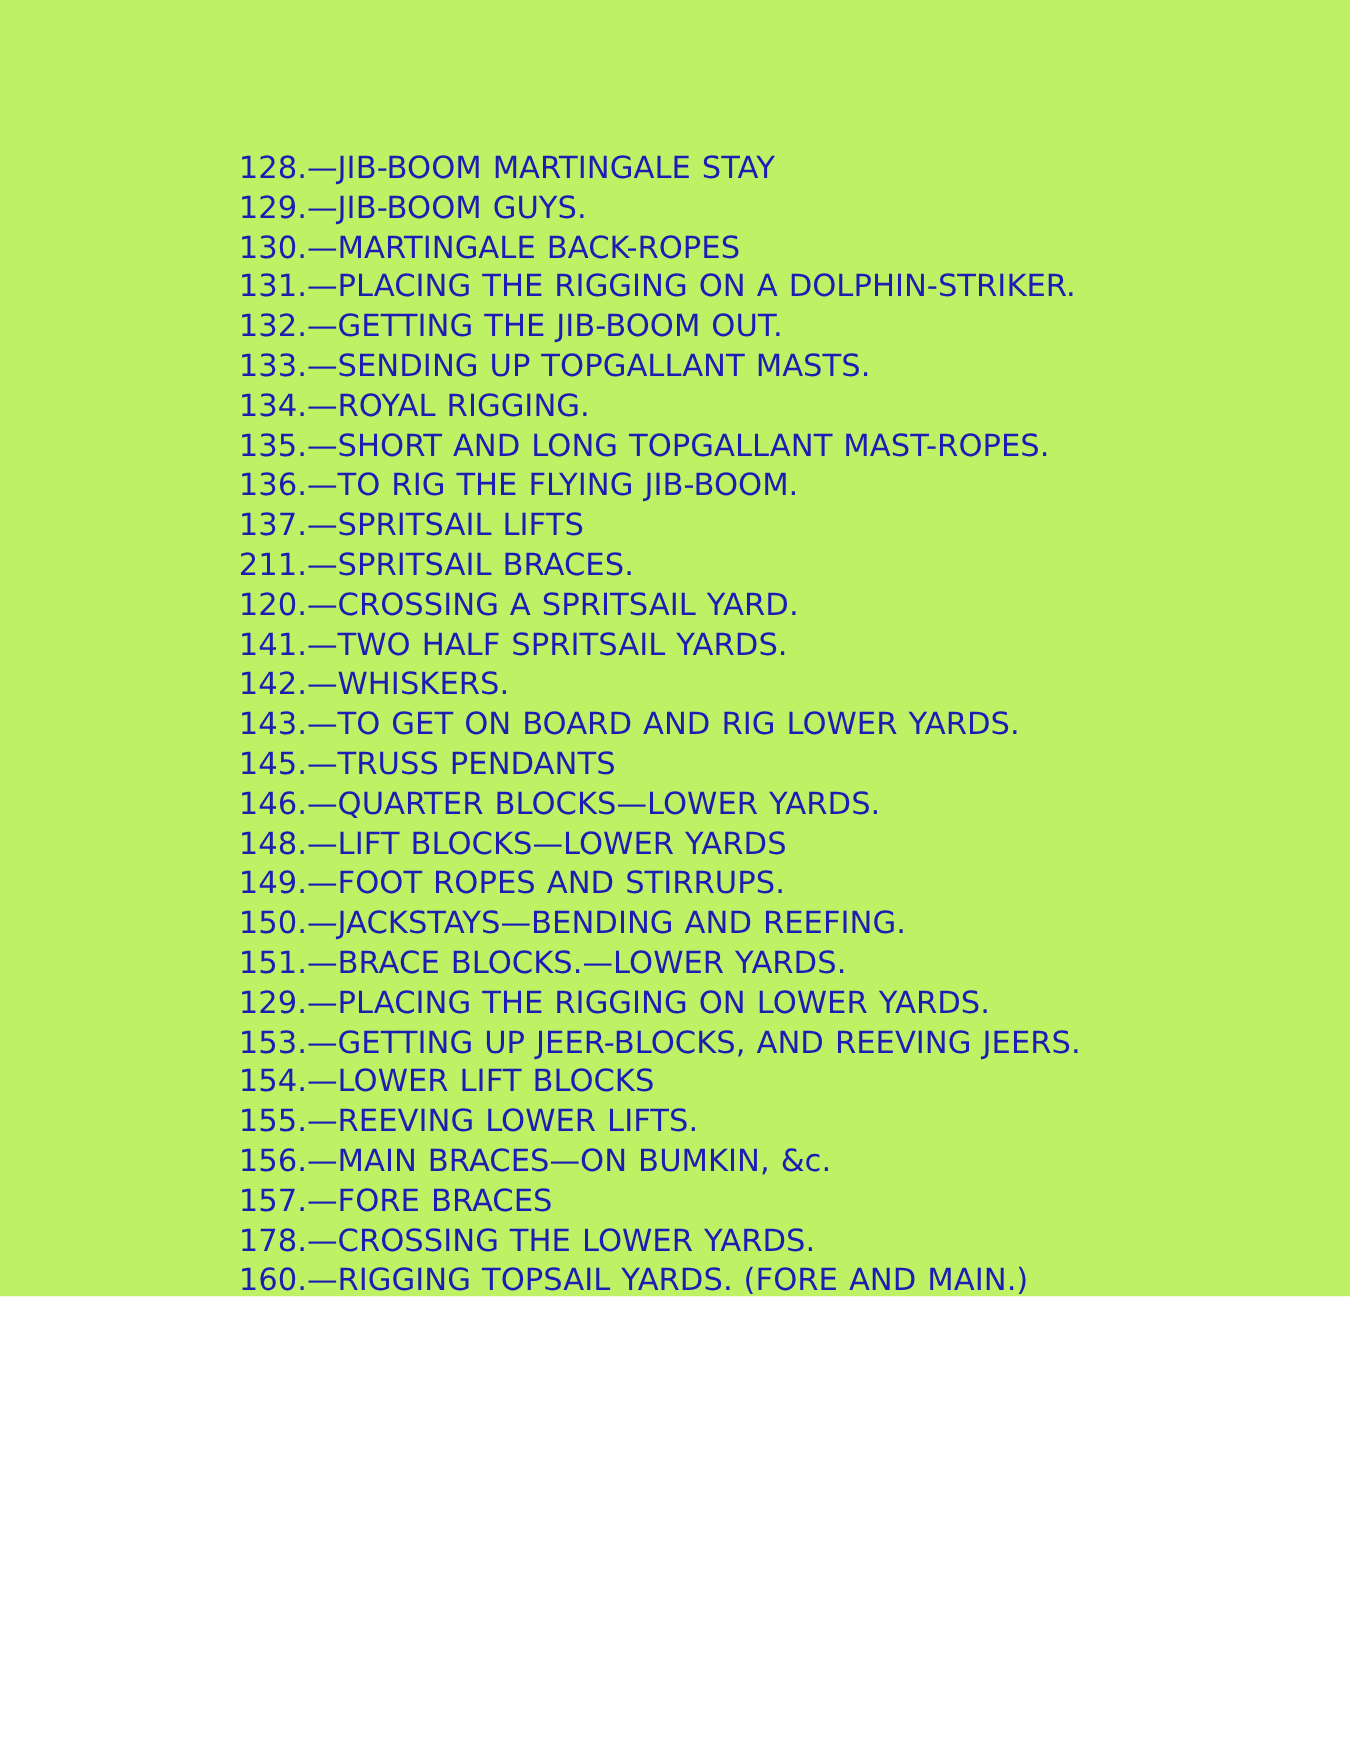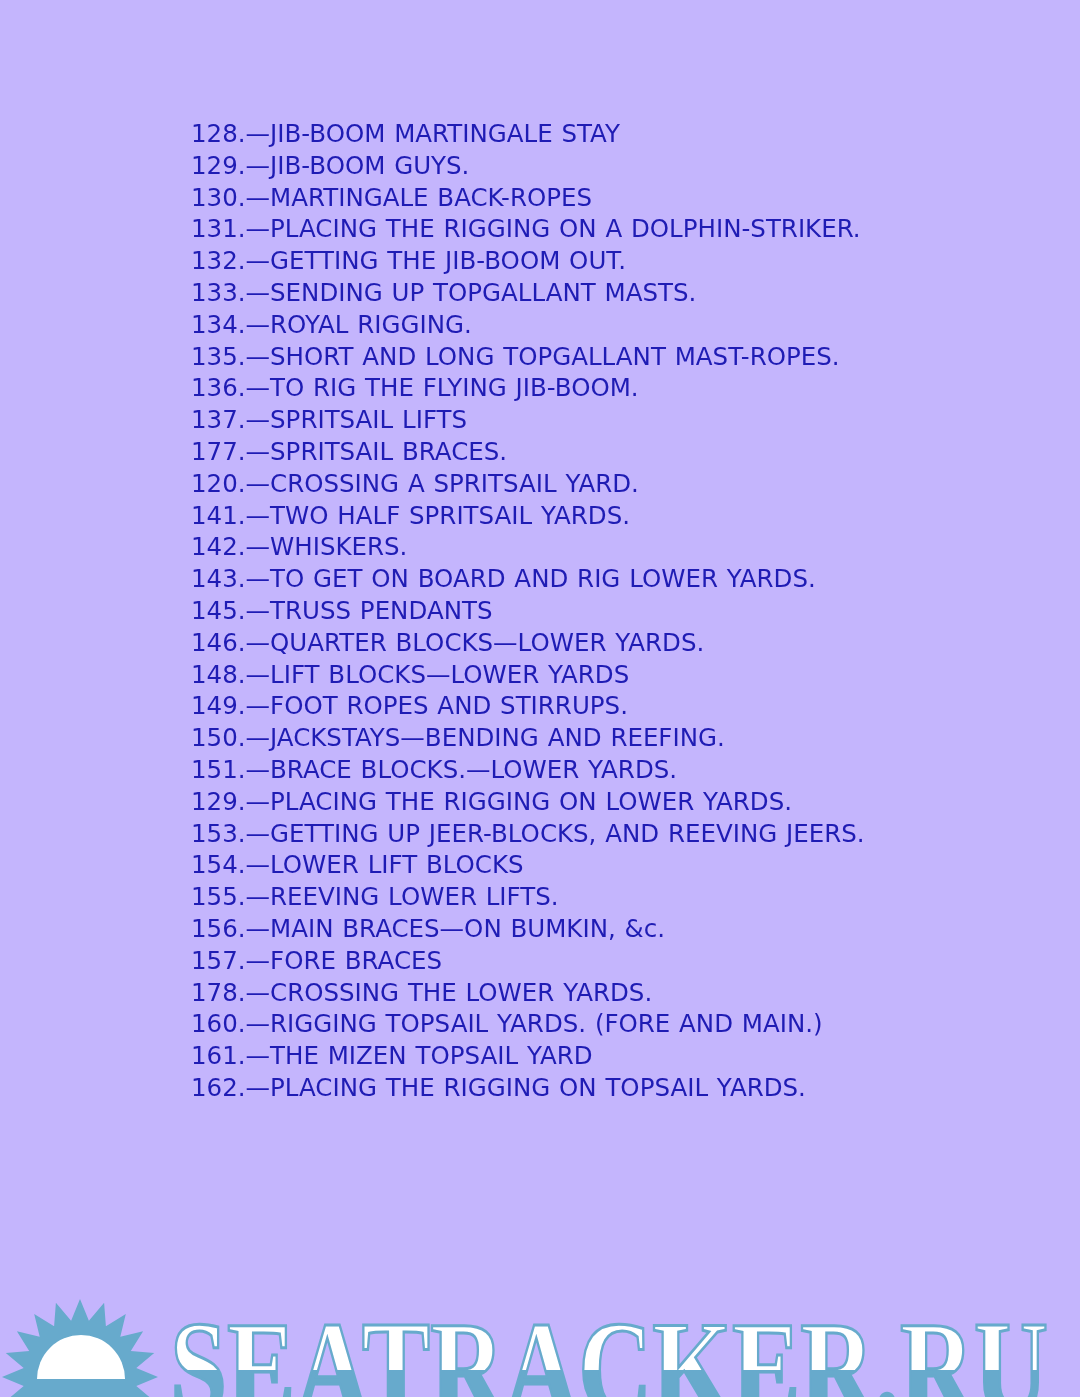--- a/index.html
+++ b/index.html
@@ -1,19 +1,19 @@
 <!DOCTYPE html>
 <html><head>
 <meta charset="utf-8">
 <style>
   html,body{margin:0;padding:0;}
   .page{
     position:relative;
-    width:1080px;height:1397px;
-    background:#c4b5fd;
+    width:1080px;height:1037px;
+    background:#bef264;
     overflow:hidden;
     font-family:"DejaVu Sans", sans-serif;
   }
   .toc{
     position:absolute;
     left:191px;top:118px;
     width:724px;
     font-size:24.5px;
     line-height:31.8px;
     color:#1f1cb4;
@@ -50,21 +50,21 @@
       <div class="toc-line">128.—JIB-BOOM MARTINGALE STAY</div>
       <div class="toc-line">129.—JIB-BOOM GUYS.</div>
       <div class="toc-line">130.—MARTINGALE BACK-ROPES</div>
       <div class="toc-line">131.—PLACING THE RIGGING ON A DOLPHIN-STRIKER.</div>
       <div class="toc-line">132.—GETTING THE JIB-BOOM OUT.</div>
       <div class="toc-line">133.—SENDING UP TOPGALLANT MASTS.</div>
       <div class="toc-line">134.—ROYAL RIGGING.</div>
       <div class="toc-line">135.—SHORT AND LONG TOPGALLANT MAST-ROPES.</div>
       <div class="toc-line">136.—TO RIG THE FLYING JIB-BOOM.</div>
       <div class="toc-line">137.—SPRITSAIL LIFTS</div>
-      <div class="toc-line">177.—SPRITSAIL BRACES.</div>
+      <div class="toc-line">211.—SPRITSAIL BRACES.</div>
       <div class="toc-line">120.—CROSSING A SPRITSAIL YARD.</div>
       <div class="toc-line">141.—TWO HALF SPRITSAIL YARDS.</div>
       <div class="toc-line">142.—WHISKERS.</div>
       <div class="toc-line">143.—TO GET ON BOARD AND RIG LOWER YARDS.</div>
       <div class="toc-line">145.—TRUSS PENDANTS</div>
       <div class="toc-line">146.—QUARTER BLOCKS—LOWER YARDS.</div>
       <div class="toc-line">148.—LIFT BLOCKS—LOWER YARDS</div>
       <div class="toc-line">149.—FOOT ROPES AND STIRRUPS.</div>
       <div class="toc-line">150.—JACKSTAYS—BENDING AND REEFING.</div>
       <div class="toc-line">151.—BRACE BLOCKS.—LOWER YARDS.</div>

